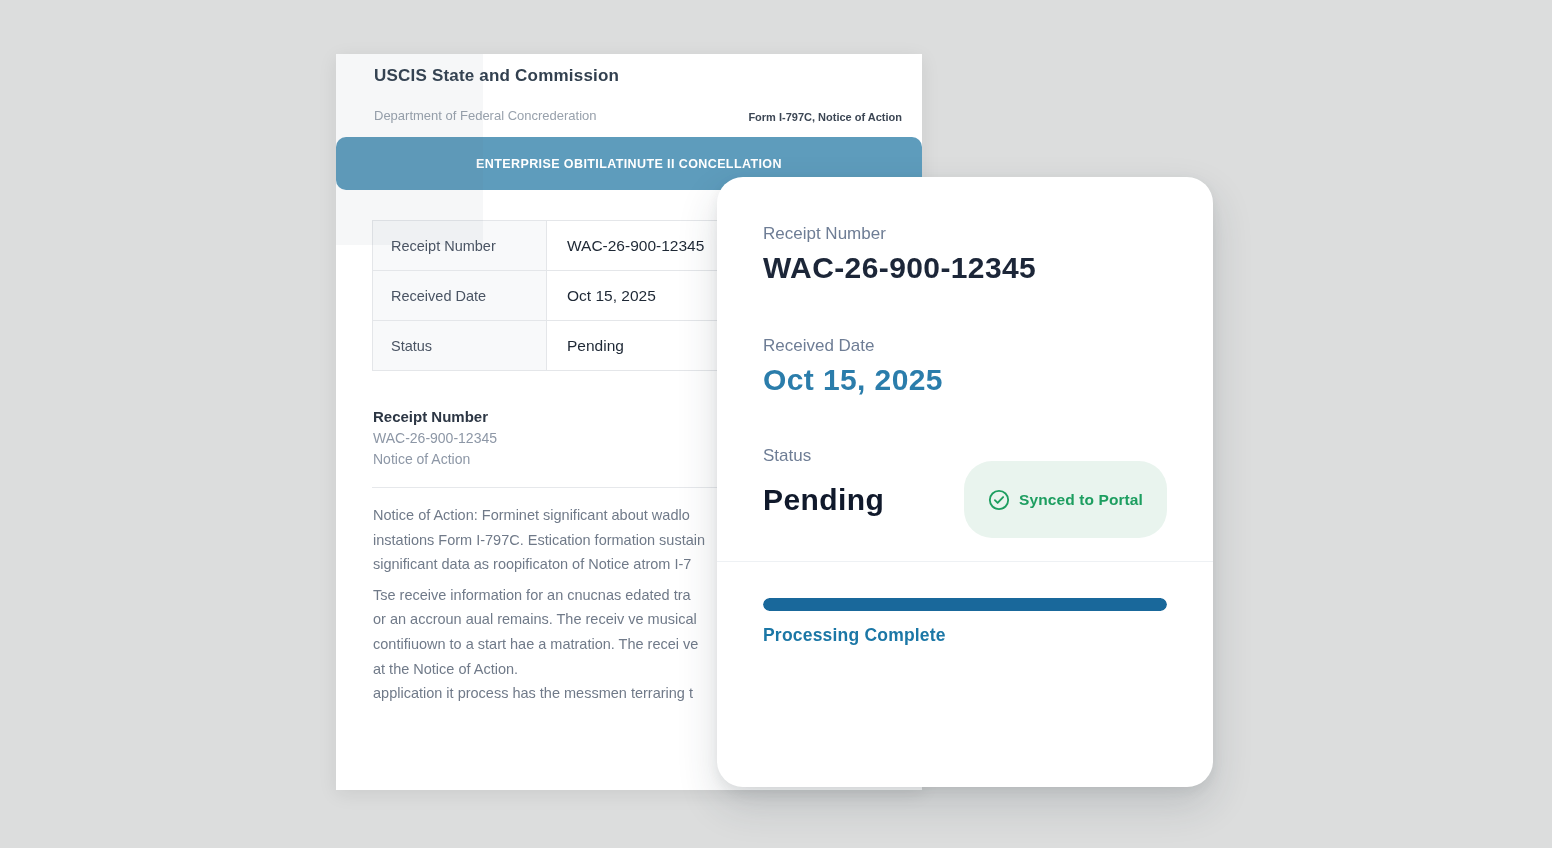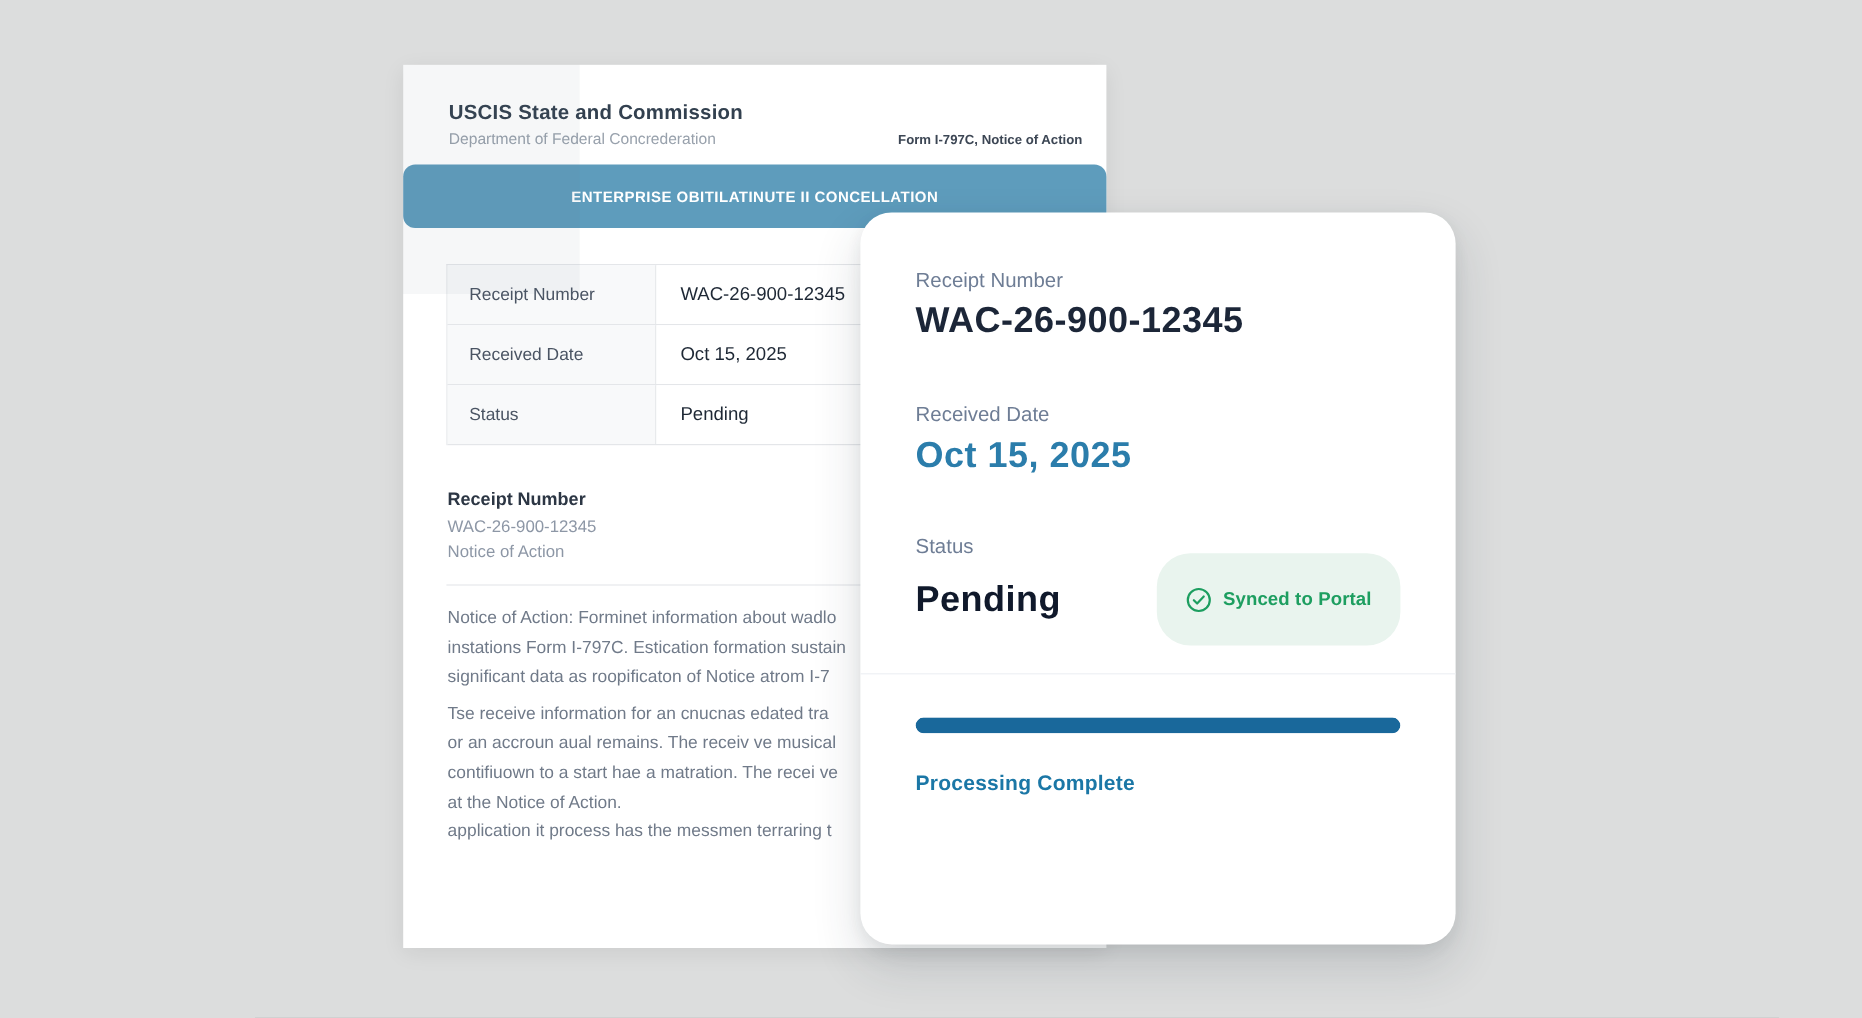--- a/index.html
+++ b/index.html
@@ -13,21 +13,21 @@
   .document{
     position:absolute;left:336px;top:54px;width:586px;height:736px;
     background:#ffffff;box-shadow:0 4px 18px rgba(0,0,0,0.08);
   }
   .doc-sheen{
     position:absolute;left:0;top:0;width:147px;height:191px;
     background:rgba(104,116,128,0.06);pointer-events:none;z-index:5;
   }
   .doc-header{position:absolute;left:0;top:0;width:100%;height:83px;}
   .doc-title{
-    position:absolute;left:38px;top:30px;font-size:17px;font-weight:600;
+    position:absolute;left:38px;top:12px;font-size:17px;font-weight:600;
     color:#32404f;letter-spacing:.2px;
   }
   .doc-subtitle{
     position:absolute;left:38px;top:54px;font-size:13px;color:#98a1ac;text-align:right;
   }
   .doc-form-label{
     position:absolute;right:20px;top:57px;font-size:11px;font-weight:600;color:#3c4654;
   }
   .doc-banner{
     position:absolute;left:0;top:83px;width:100%;height:53px;
@@ -98,21 +98,21 @@
   .check-icon{width:22px;height:22px;display:block;}
   .card-divider{
     margin:35px -46px 0 -46px;border:none;border-top:1px solid #eef1f4;height:0;
   }
   .progress-track{
     margin-top:36px;width:404px;height:13px;border-radius:7px;overflow:hidden;
     background:#e8edf2;
   }
   .progress-fill{height:100%;border-radius:7px;background:#19689b;}
   .card-footer-text{
-    margin-top:31px;font-size:17.5px;font-weight:700;color:#1b77a6;letter-spacing:.2px;
+    margin-top:14px;font-size:17.5px;font-weight:700;color:#1b77a6;letter-spacing:.2px;
   }
 </style>
 </head>
 <body>
 
 <div class="stage">
 
   <div class="document">
 
     <div class="doc-header">
@@ -143,21 +143,21 @@
     <div class="doc-summary">
       <div class="doc-summary-heading">Receipt Number</div>
       <div class="doc-summary-line">WAC-26-900-12345</div>
       <div class="doc-summary-line">Notice of Action</div>
     </div>
 
     <div class="doc-divider"></div>
 
     <div class="doc-paragraphs">
       <div class="doc-par">
-        <div class="doc-par-line">Notice of Action: Forminet information about wadlo</div>
+        <div class="doc-par-line">Notice of Action: Forminet significant about wadlo</div>
         <div class="doc-par-line">instations Form I-797C. Estication formation sustain</div>
         <div class="doc-par-line">significant data as roopificaton of Notice atrom I-7</div>
       </div>
       <div class="doc-par">
         <div class="doc-par-line">Tse receive information for an cnucnas edated tra</div>
         <div class="doc-par-line">or an accroun aual remains. The receiv ve musical</div>
         <div class="doc-par-line">contifiuown to a start hae a matration. The recei ve</div>
         <div class="doc-par-line">at the Notice of Action.</div>
         <div class="doc-par-line">application it process has the messmen terraring t</div>
       </div>

